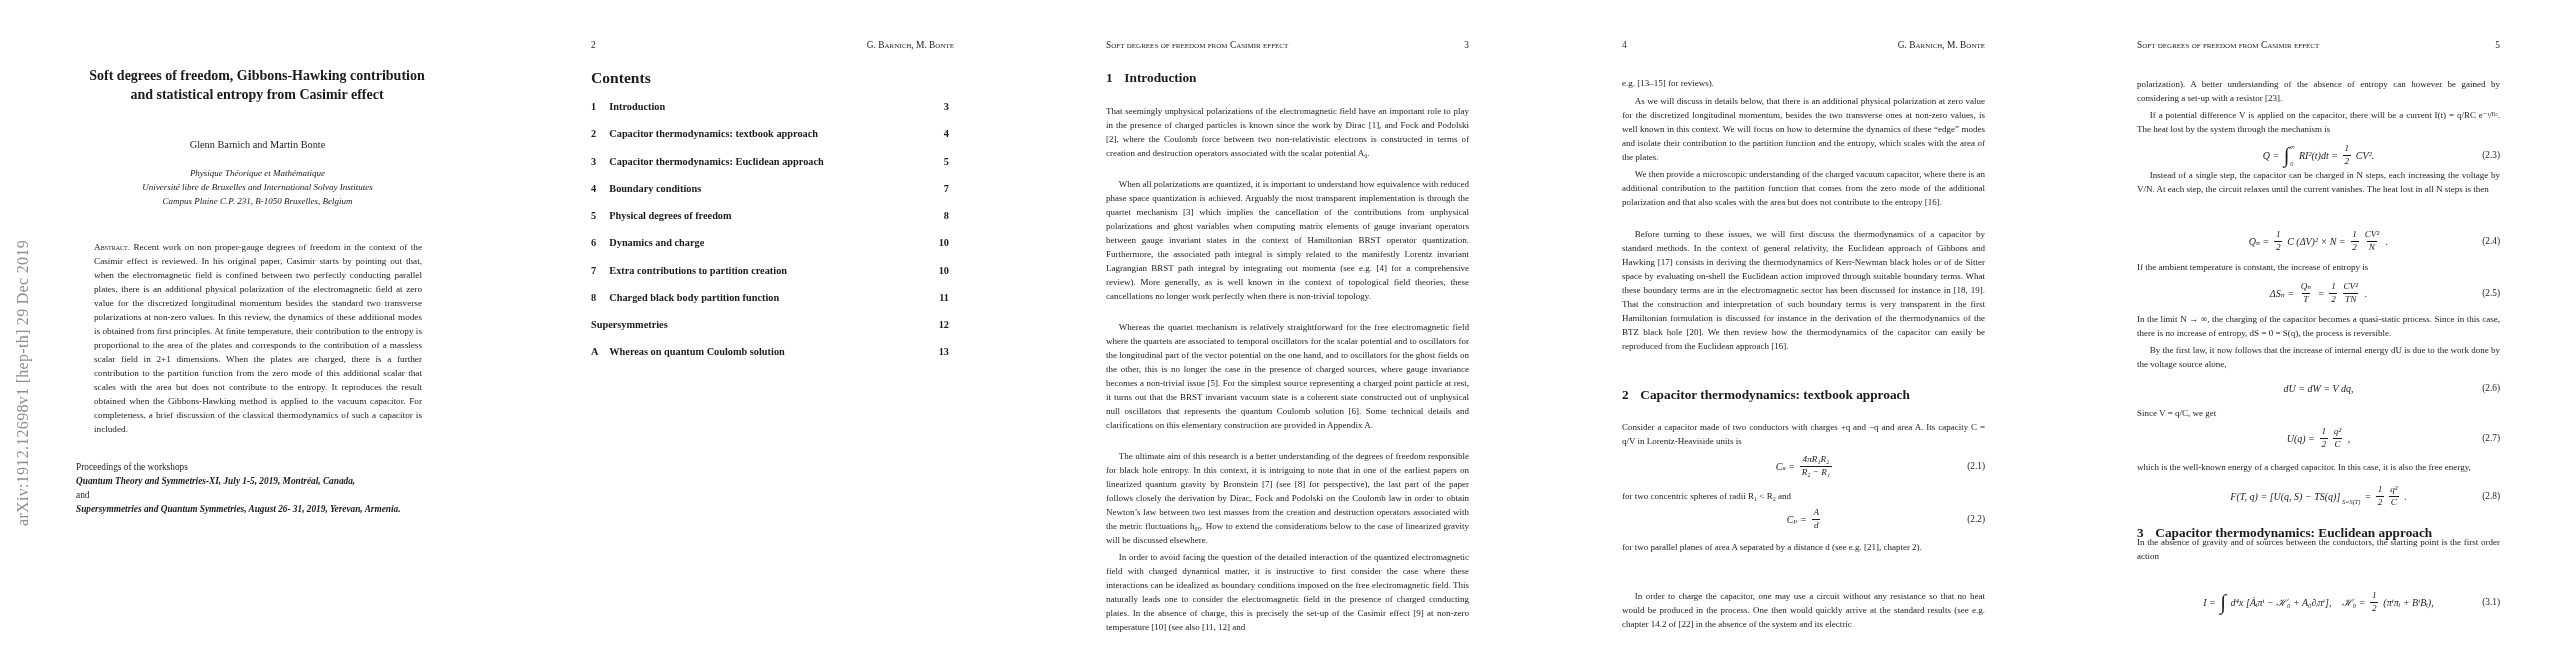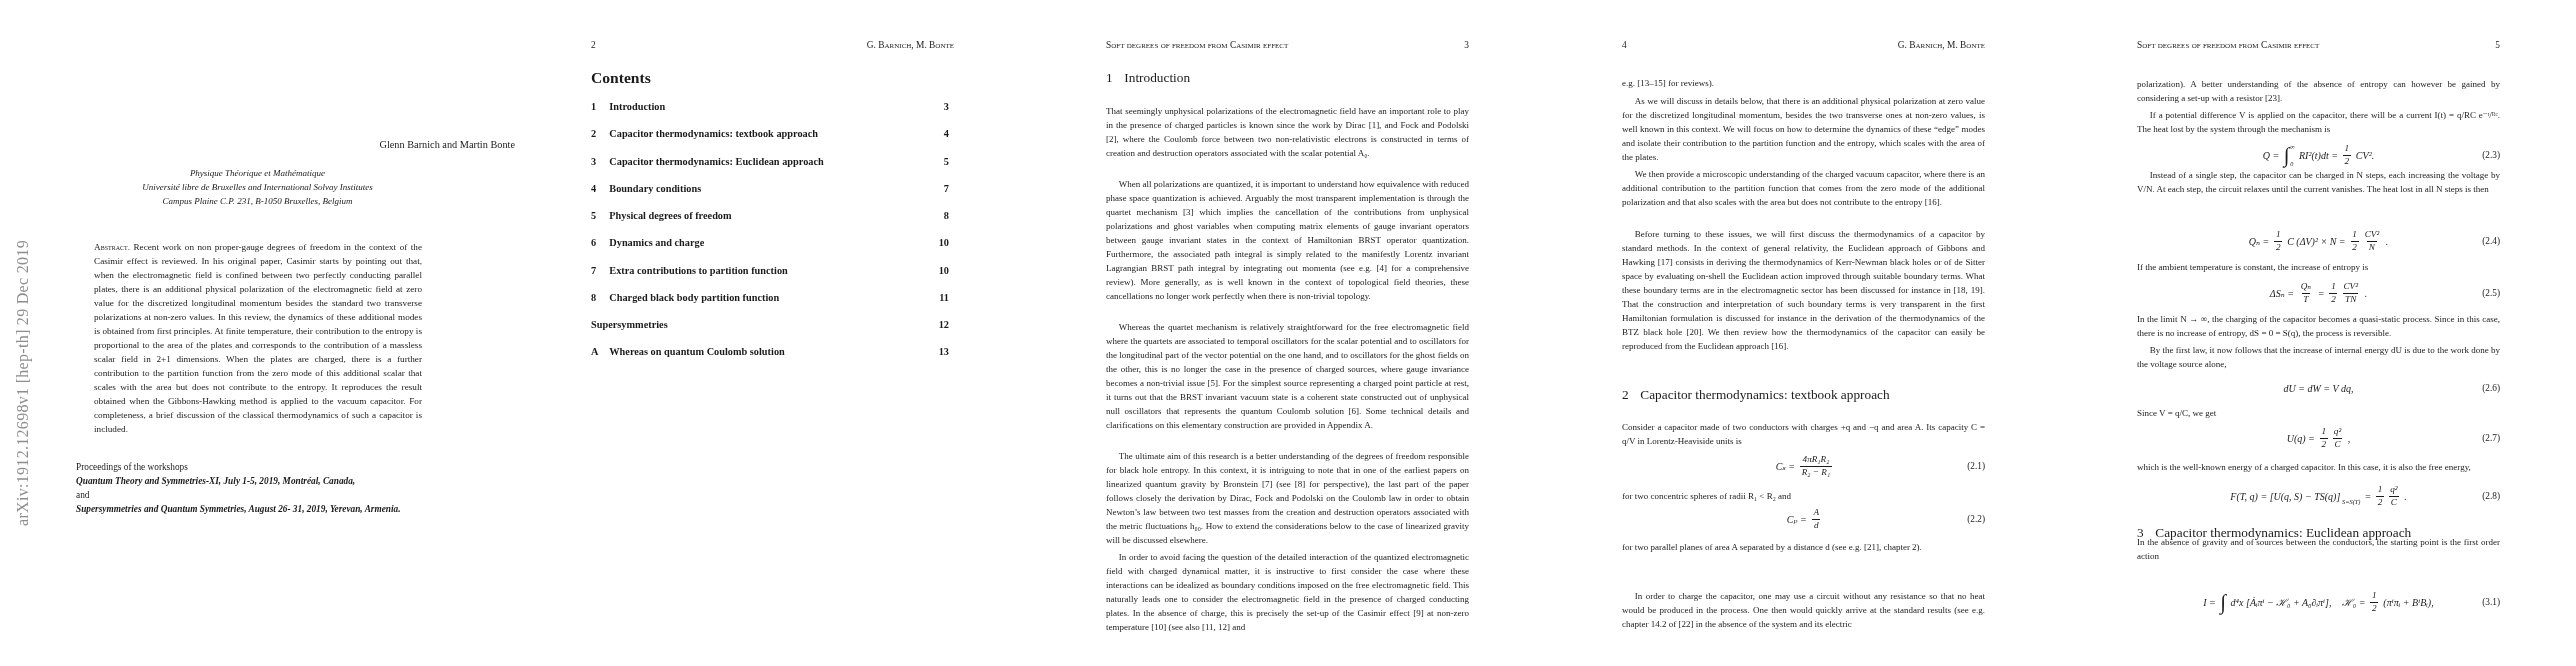--- a/index.html
+++ b/index.html
@@ -14,36 +14,36 @@
             justify-content:space-between; font-size:9.4px; }
   .body-text { position:absolute; left:76px; width:363px; text-align:justify;
                font-size:9px; line-height:14px; }
   .indent { text-indent:12.8px; }
   
   .arxiv { position:absolute; left:-199px; top:373px; width:445px; height:20px;
            transform:rotate(-90deg); color:#8e8e8e; font-size:16px; text-align:center;
            letter-spacing:0.3px; white-space:nowrap; }
   .title { position:absolute; top:66px; left:44px; width:426px; text-align:center;
            font-weight:bold; font-size:14px; line-height:19px; }
-  .authors { position:absolute; top:139px; left:0; width:515px; text-align:right; font-size:10.3px; }
+  .authors { position:absolute; top:139px; left:0; width:515px; text-align:center; font-size:10.3px; }
   .affil { position:absolute; top:166px; left:0; width:515px; text-align:center;
            font-style:italic; font-size:9px; line-height:14px; }
   .abstract { position:absolute; top:240px; left:94px; width:328px; text-align:justify;
               font-size:9.2px; line-height:14px; }
   .proc { position:absolute; top:460px; left:76px; width:363px; font-size:9.3px; line-height:14px; }
   .wk { font-weight:bold; font-style:italic; }
   
   .contents-title { position:absolute; top:69px; left:76px; font-size:15.6px; font-weight:bold; }
   .tocrow { position:absolute; left:76px; width:358px; display:flex;
             font-size:10.3px; font-weight:bold; }
   .tocnum { width:18.3px; }
   .toclabel { flex:1; text-align:left; }
   .tocpage { width:24.5px; text-align:right; }
   
-  .sech { position:absolute; left:76px; font-size:13.3px; font-weight:normal; }
+  .sech { position:absolute; left:76px; font-size:13.3px; font-weight:bold; }
   .sech .snum { margin-right:11.7px; }
   
   .equation { position:absolute; left:76px; width:363px; height:36px; display:flex;
               justify-content:center; align-items:center; font-style:italic; font-size:10px; }
   .equation .mtext { margin:0 2.8px; white-space:pre; }
   .frac { display:inline-flex; flex-direction:column; align-items:center; margin:0 2.2px;
           font-size:9.2px; line-height:1.25; }
   .frac .fn { padding:0 1.7px; }
   .frac .fd { border-top:0.7px solid #1b1b1b; padding:0 1.7px; }
   .int { display:inline-flex; align-items:center; margin:0 1.7px; }
@@ -54,20 +54,24 @@
   .eqtag { position:absolute; right:0; top:50%; transform:translateY(-50%);
            font-style:normal; font-size:9.3px; }
 </style>
 </head>
 <body>
 
 <div id="canvas">
 
   <div class="page" style="left:0px">
     <div class="arxiv">arXiv:1912.12698v1  [hep-th]  29 Dec 2019</div>
+    <div class="title">
+      <div>Soft degrees of freedom, Gibbons-Hawking contribution</div>
+      <div>and statistical entropy from Casimir effect</div>
+    </div>
     <div class="authors">Glenn Barnich and Martin Bonte</div>
     <div class="affil">
       <div>Physique Théorique et Mathématique</div>
       <div>Université libre de Bruxelles and International Solvay Institutes</div>
       <div>Campus Plaine C.P. 231, B-1050 Bruxelles, Belgium</div>
     </div>
     <div class="abstract">
       <span class="sc">Abstract.</span>
       <span>Recent work on non proper-gauge degrees of freedom in the context of the Casimir effect is reviewed. In his original paper, Casimir starts by pointing out that, when the electromagnetic field is confined between two perfectly conducting parallel plates, there is an additional physical polarization of the electromagnetic field at zero value for the discretized longitudinal momentum besides the standard two transverse polarizations at non-zero values. In this review, the dynamics of these additional modes is obtained from first principles. At finite temperature, their contribution to the entropy is proportional to the area of the plates and corresponds to the contribution of a massless scalar field in 2+1 dimensions. When the plates are charged, there is a further contribution to the partition function from the zero mode of this additional scalar that scales with the area but does not contribute to the entropy. It reproduces the result obtained when the Gibbons-Hawking method is applied to the vacuum capacitor. For completeness, a brief discussion of the classical thermodynamics of such a capacitor is included.</span>
     </div>
@@ -111,21 +115,21 @@
       <span class="toclabel">Physical degrees of freedom</span>
       <span class="tocpage">8</span>
     </div>
     <div class="tocrow" style="top:237px">
       <span class="tocnum">6</span>
       <span class="toclabel">Dynamics and charge</span>
       <span class="tocpage">10</span>
     </div>
     <div class="tocrow" style="top:265px">
       <span class="tocnum">7</span>
-      <span class="toclabel">Extra contributions to partition function</span>
+      <span class="toclabel">Extra contributions to partition creation</span>
       <span class="tocpage">10</span>
     </div>
     <div class="tocrow" style="top:292px">
       <span class="tocnum">8</span>
       <span class="toclabel">Charged black body partition function</span>
       <span class="tocpage">11</span>
     </div>
     <div class="tocrow noindent" style="top:319px">
 
       <span class="toclabel">Supersymmetries</span>

